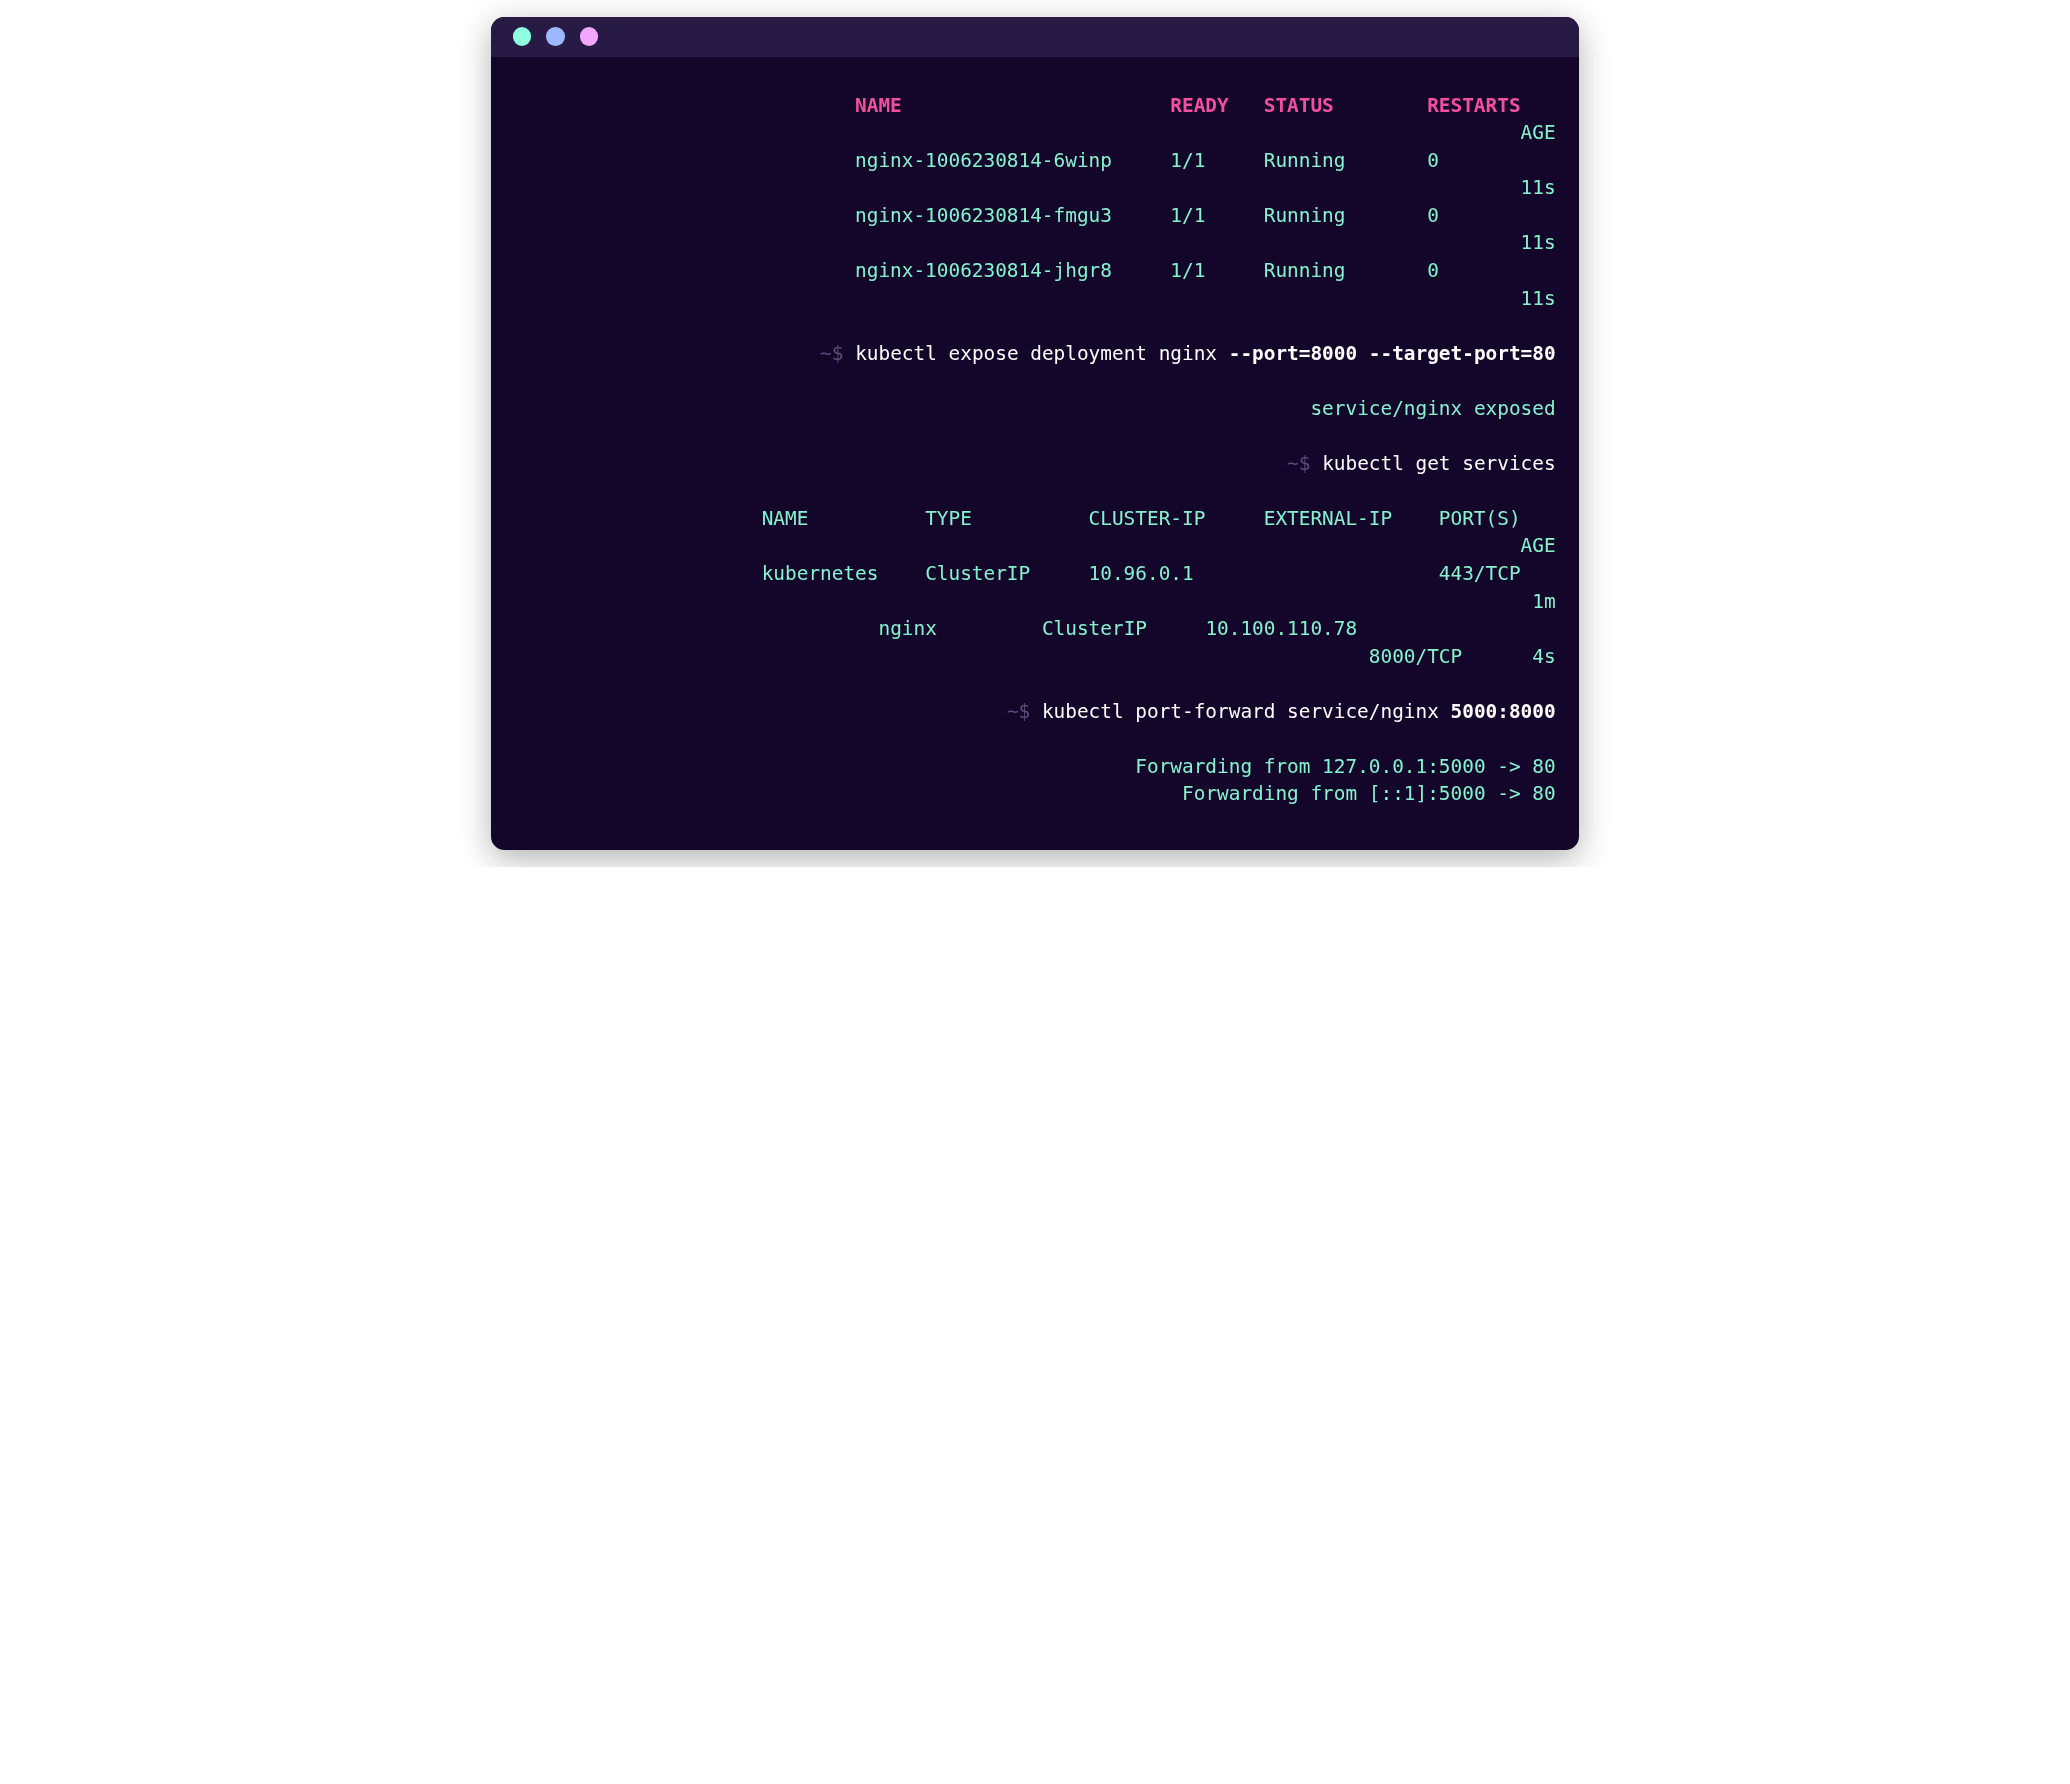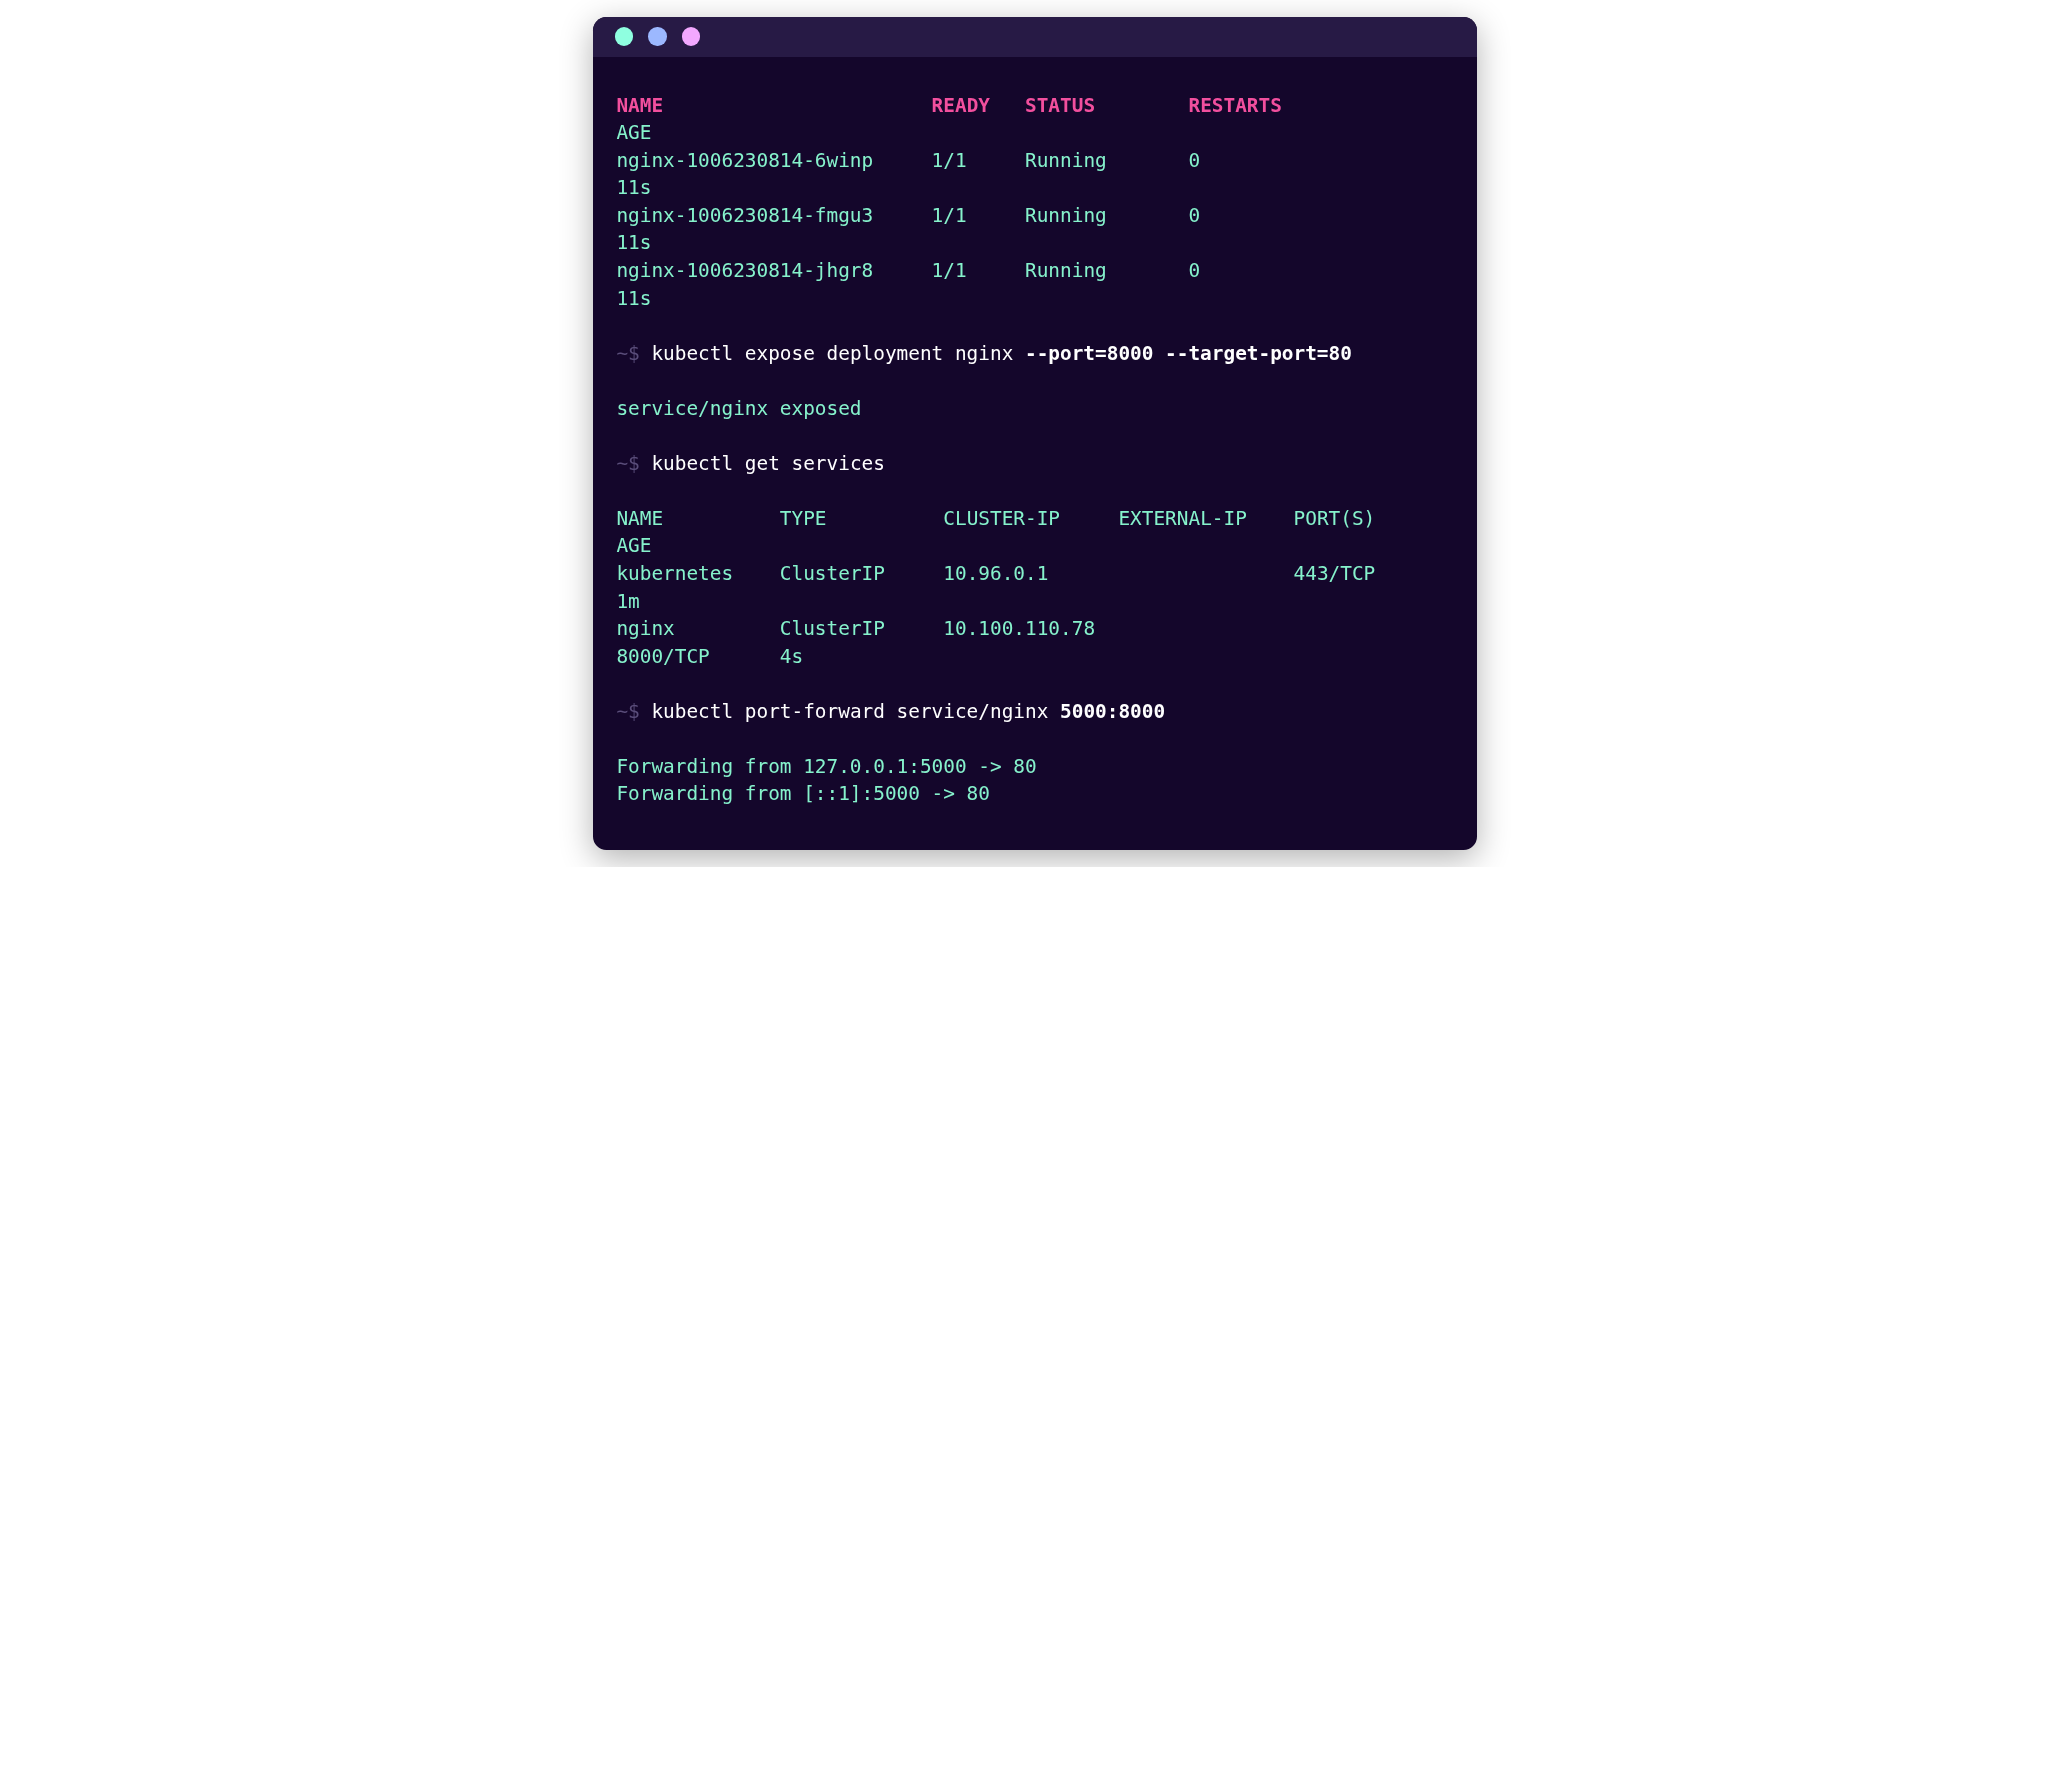--- a/index.html
+++ b/index.html
@@ -5,25 +5,26 @@
     * { margin: 0; padding: 0; box-sizing: border-box; }
     body {
       background: #ffffff;
       display: flex;
       justify-content: center;
       align-items: flex-start;
       padding: 16.7px;
       font-family: 'SF Mono', 'Monaco', 'Menlo', 'Consolas', monospace;
     }
     .window {
-      width: 884px;
+      width: 1088px;
       background: #14062b;
       border-radius: 13.4px;
       overflow: hidden;
       box-shadow: 0 8.3px 33px rgba(0,0,0,0.3);
+      text-align: right;
     }
     .titlebar {
       background: #271a45;
       height: 40px;
       display: flex;
       align-items: center;
       padding-left: 22px;
       gap: 15px;
     }
     .dot {

